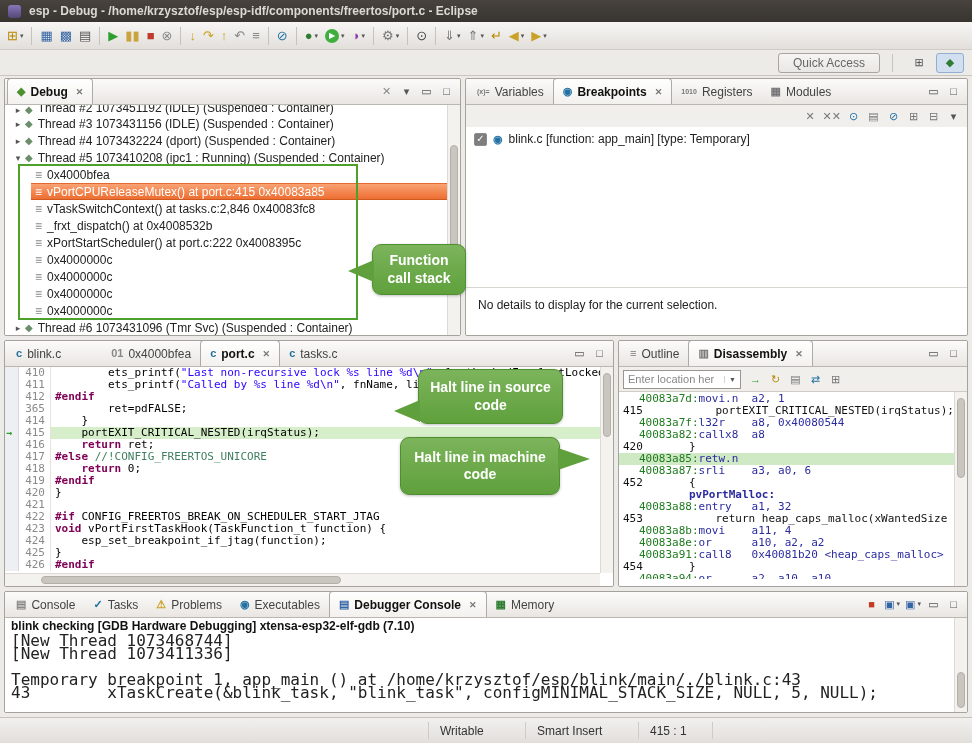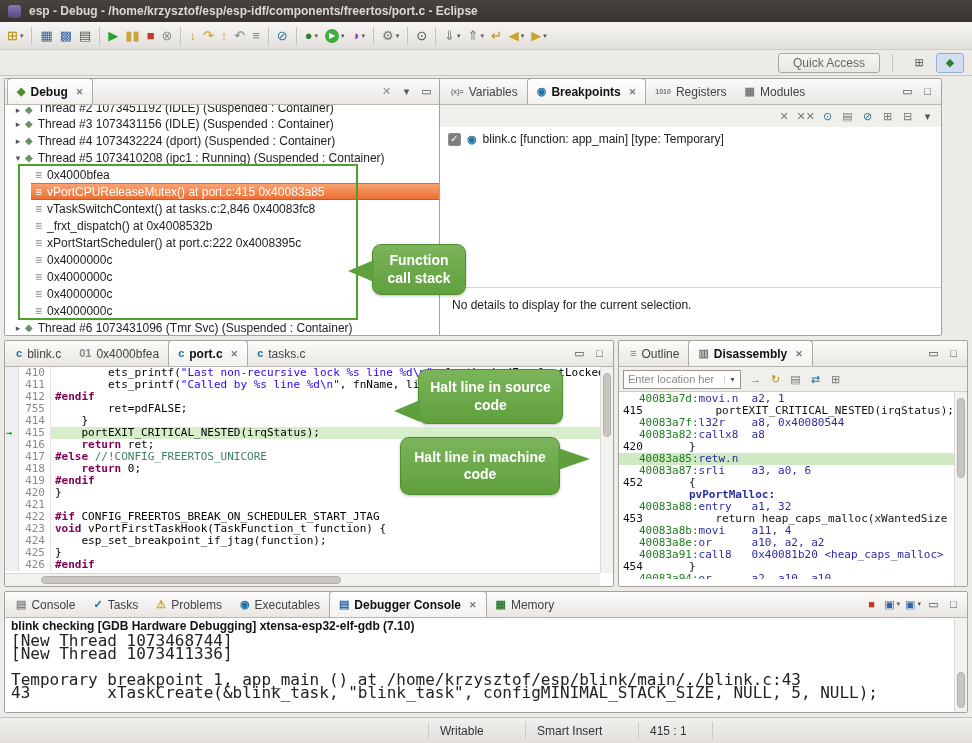--- a/index.html
+++ b/index.html
@@ -16,21 +16,21 @@
 .dd{font-size:7px;color:#555;margin-left:2px}
 .tb-sep{width:1px;height:18px;background:#c6c2bd;margin:0 4px;display:inline-block}
 .trow2{position:absolute;top:50px;left:0;right:0;height:26px;background:#edebe8;border-bottom:1px solid #c9c5c0;display:flex;align-items:center;justify-content:flex-end;padding:0 8px;gap:8px}
 .qa{border:1px solid #a9a5a0;border-radius:3px;padding:2px 14px;color:#666;background:linear-gradient(#f6f5f3,#e9e7e3)}
 .persp{display:flex;align-items:center;gap:3px}
 .persp .vicon{width:28px;height:20px;border:1px solid transparent;border-radius:3px;justify-content:center}
 .persp .vicon.active{background:#d2dff0;border-color:#92aed1}
 
 .panel{position:absolute;background:#f1efec;border:1px solid #a6a29d;border-radius:2px;overflow:hidden;display:flex;flex-direction:column}
 #debug-panel{left:4px;top:78px;width:457px;height:258px}
-#vars-panel{left:439px;top:78px;width:503px;height:258px}
+#vars-panel{left:465px;top:78px;width:503px;height:258px}
 #editor-panel{left:4px;top:340px;width:610px;height:247px}
 #disasm-panel{left:618px;top:340px;width:350px;height:247px}
 #console-panel{left:4px;top:591px;width:964px;height:122px}
 .viewbar{height:26px;display:flex;align-items:flex-end;background:linear-gradient(#fcfbfa,#e9e6e2);border-bottom:1px solid #bab6b1;padding:0 2px;flex:0 0 26px}
 .tabset{display:flex;align-items:flex-end;height:26px}
 .vtab{height:25px;display:flex;align-items:center;gap:5px;padding:0 9px;color:#444;white-space:nowrap}
 .vtab.active{background:linear-gradient(#fff,#f3f1ee);border:1px solid #aeaaa5;border-bottom:none;border-radius:4px 4px 0 0;font-weight:bold;color:#111;height:26px}
 .ticon{font-size:11px;line-height:1;font-weight:bold}
 .ticon.tiny{font-size:7px}
 .tclose{font-size:9px;color:#777;margin-left:3px}
@@ -398,21 +398,21 @@
   </div>
 
   <div class="panel" id="editor-panel">
     <div class="viewbar">
       <div class="tabset">
           <div class="vtab">
             <span class="ticon" style="color: rgb(36, 113, 163);">c</span>
             <span class="tlabel">blink.c</span>
           </div>
           <div class="vtab">
-            <span class="ticon" style="color: rgb(136, 136, 136);">01</span>
+            <span class="ticon" style="color: rgb(136, 136, 136); margin-left: 32px;">01</span>
             <span class="tlabel">0x4000bfea</span>
           </div>
           <div class="vtab active">
             <span class="ticon" style="color: rgb(36, 113, 163);">c</span>
             <span class="tlabel">port.c</span>
             <span class="tclose">✕</span>
           </div>
           <div class="vtab">
             <span class="ticon" style="color: rgb(36, 113, 163);">c</span>
             <span class="tlabel">tasks.c</span>
@@ -425,21 +425,21 @@
           <span class="vicon">
             <span class="g" style="color: rgb(85, 85, 85);">□</span>
           </span>
         </div>
     </div>
     <div class="pcontent">
       <div class="codearea">
           <div class="cline"><span class="ruler"></span><span class="gut">410</span><span class="cbody"><span class="sy-d">        ets_printf(</span><span class="sy-s">"Last non-recursive lock %s line %d\n"</span><span class="sy-d">, lastLockedFn, lastLockedLin</span></span></div>
           <div class="cline"><span class="ruler"></span><span class="gut">411</span><span class="cbody"><span class="sy-d">        ets_printf(</span><span class="sy-s">"Called by %s line %d\n"</span><span class="sy-d">, fnName, line);</span></span></div>
           <div class="cline"><span class="ruler"></span><span class="gut">412</span><span class="cbody"><span class="sy-k">#endif</span></span></div>
-          <div class="cline"><span class="ruler"></span><span class="gut">755</span><span class="cbody"><span class="sy-d">        ret=pdFALSE;</span></span></div>
+          <div class="cline"><span class="ruler"></span><span class="gut">365</span><span class="cbody"><span class="sy-d">        ret=pdFALSE;</span></span></div>
           <div class="cline"><span class="ruler"></span><span class="gut">414</span><span class="cbody"><span class="sy-d">    }</span></span></div>
           <div class="cline cur"><span class="ruler"><span class="ip">→</span></span><span class="gut">415</span><span class="cbody"><span class="sy-d">    portEXIT_CRITICAL_NESTED(irqStatus);</span></span></div>
           <div class="cline"><span class="ruler"></span><span class="gut">416</span><span class="cbody"><span class="sy-d">    </span><span class="sy-k">return</span><span class="sy-d"> ret;</span></span></div>
           <div class="cline"><span class="ruler"></span><span class="gut">417</span><span class="cbody"><span class="sy-k">#else</span><span class="sy-c"> //!CONFIG_FREERTOS_UNICORE</span></span></div>
           <div class="cline"><span class="ruler"></span><span class="gut">418</span><span class="cbody"><span class="sy-d">    </span><span class="sy-k">return</span><span class="sy-d"> 0;</span></span></div>
           <div class="cline"><span class="ruler"></span><span class="gut">419</span><span class="cbody"><span class="sy-k">#endif</span></span></div>
           <div class="cline"><span class="ruler"></span><span class="gut">420</span><span class="cbody"><span class="sy-d">}</span></span></div>
           <div class="cline"><span class="ruler"></span><span class="gut">421</span><span class="cbody"></span></div>
           <div class="cline"><span class="ruler"></span><span class="gut">422</span><span class="cbody"><span class="sy-k">#if</span><span class="sy-d"> CONFIG_FREERTOS_BREAK_ON_SCHEDULER_START_JTAG</span></span></div>
           <div class="cline"><span class="ruler"></span><span class="gut">423</span><span class="cbody"><span class="sy-k">void</span><span class="sy-d"> vPortFirstTaskHook(TaskFunction_t function) {</span></span></div>

